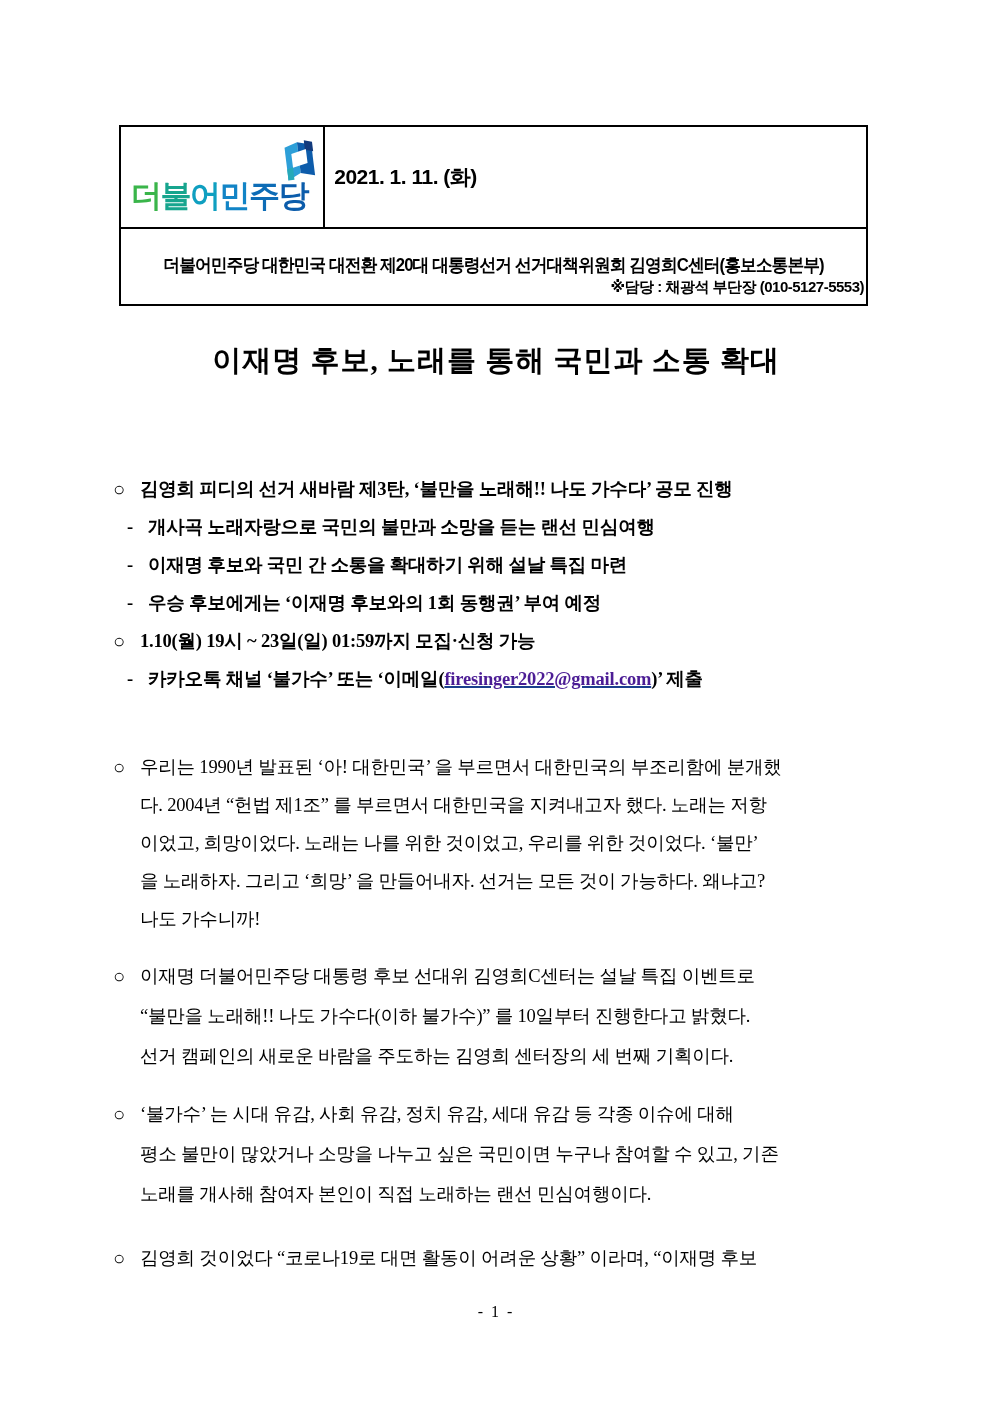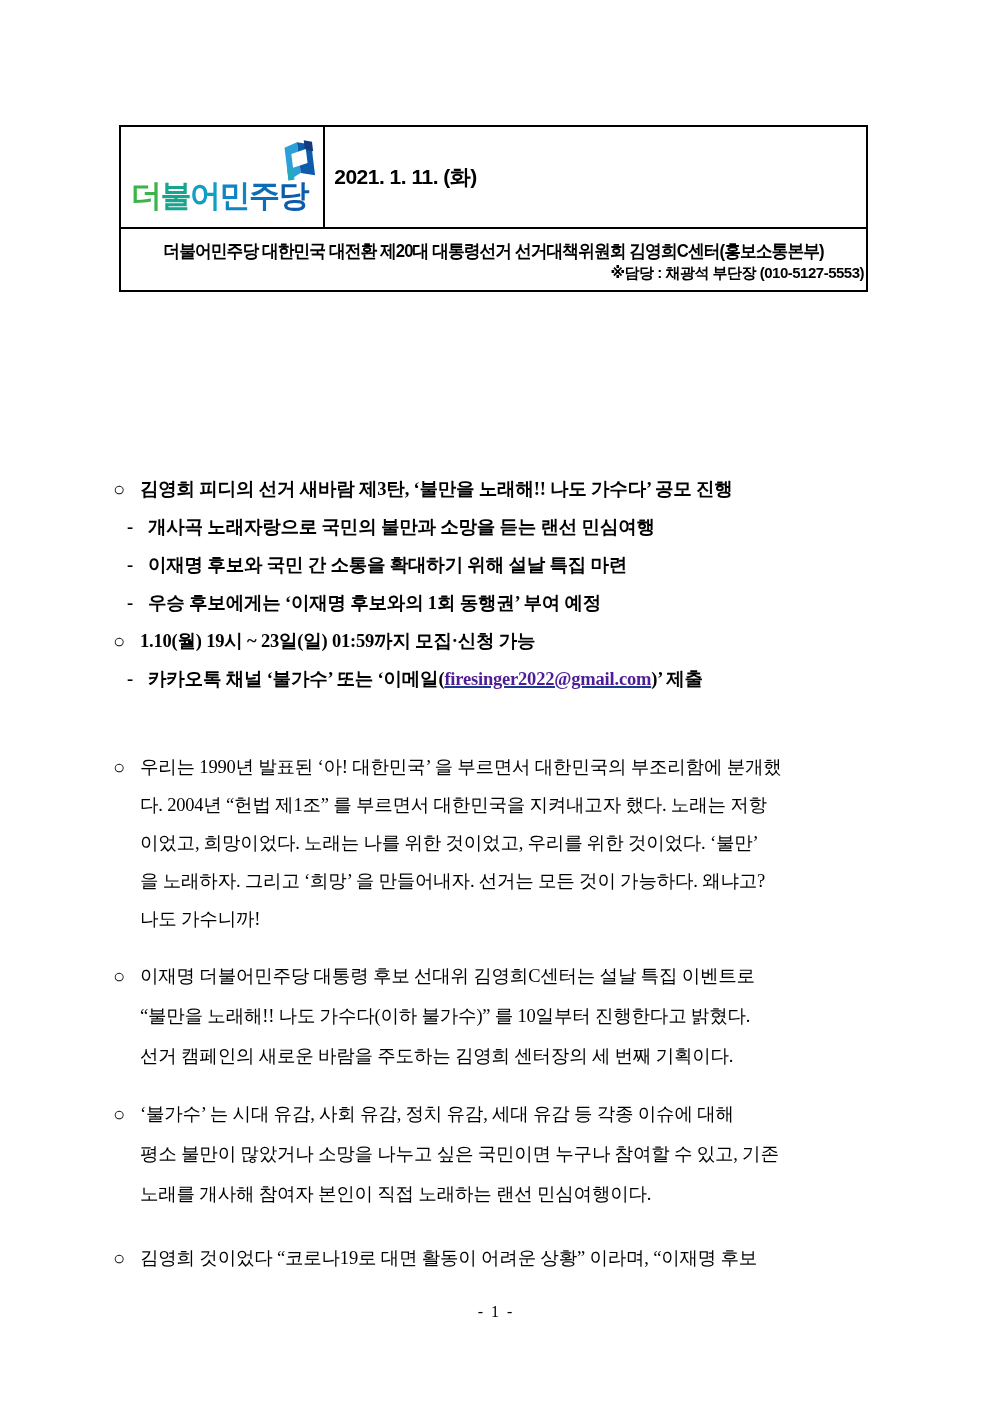--- a/index.html
+++ b/index.html
@@ -24,21 +24,21 @@
   .title-cell{flex:1;border-right:2px solid #000;display:flex;align-items:center;justify-content:center;box-sizing:border-box;}
   .press-title{
     font-family:"Liberation Sans","DejaVu Sans",sans-serif;
     font-weight:900;font-size:58px;letter-spacing:28px;margin-right:-28px;white-space:nowrap;
   }
   .date-cell{width:161px;display:flex;align-items:center;justify-content:center;box-sizing:border-box;}
   .press-date{
     font-family:"Liberation Sans","DejaVu Sans",sans-serif;
     font-weight:bold;font-size:21px;white-space:nowrap;letter-spacing:-0.5px;
   }
-  .header-row2{border-top:2px solid #000;padding:10px 2px 7px 2px;font-family:"Liberation Sans","DejaVu Sans",sans-serif;}
+  .header-row2{border-top:2px solid #000;padding:24px 2px 7px 2px;font-family:"Liberation Sans","DejaVu Sans",sans-serif;}
   .org-line{
     font-weight:bold;font-size:18px;text-align:center;white-space:nowrap;
     letter-spacing:-1px;transform:scaleX(0.93);transform-origin:center;
   }
   .contact-line{font-weight:bold;font-size:15px;text-align:right;margin-top:1px;letter-spacing:-0.5px;}
   
   .headline{
     position:absolute;left:0;top:334px;width:100%;text-align:center;
     font-weight:bold;font-size:29px;line-height:52px;letter-spacing:1px;
   }
@@ -81,20 +81,21 @@
       <span class="press-date">2021. 1. 11. (화)</span>
     </div>
   </div>
   <div class="header-row2">
     <div class="org-line">더불어민주당 대한민국 대전환 제20대 대통령선거 선거대책위원회 김영희C센터(홍보소통본부)</div>
     <div class="contact-line">※담당 : 채광석 부단장 (010-5127-5553)</div>
   </div>
 </div>
 
 <div class="headline">
+  <div>이재명 후보, 노래를 통해 국민과 소통 확대</div>
 </div>
 
 <div class="summary">
   <div class="item">
     <span class="marker">○</span>
     <span class="txt">김영희 피디의 선거 새바람 제3탄, ‘불만을 노래해!! 나도 가수다’ 공모 진행</span>
   </div>
   <div class="item sub">
     <span class="marker">-</span>
     <span class="txt">개사곡 노래자랑으로 국민의 불만과 소망을 듣는 랜선 민심여행</span>

